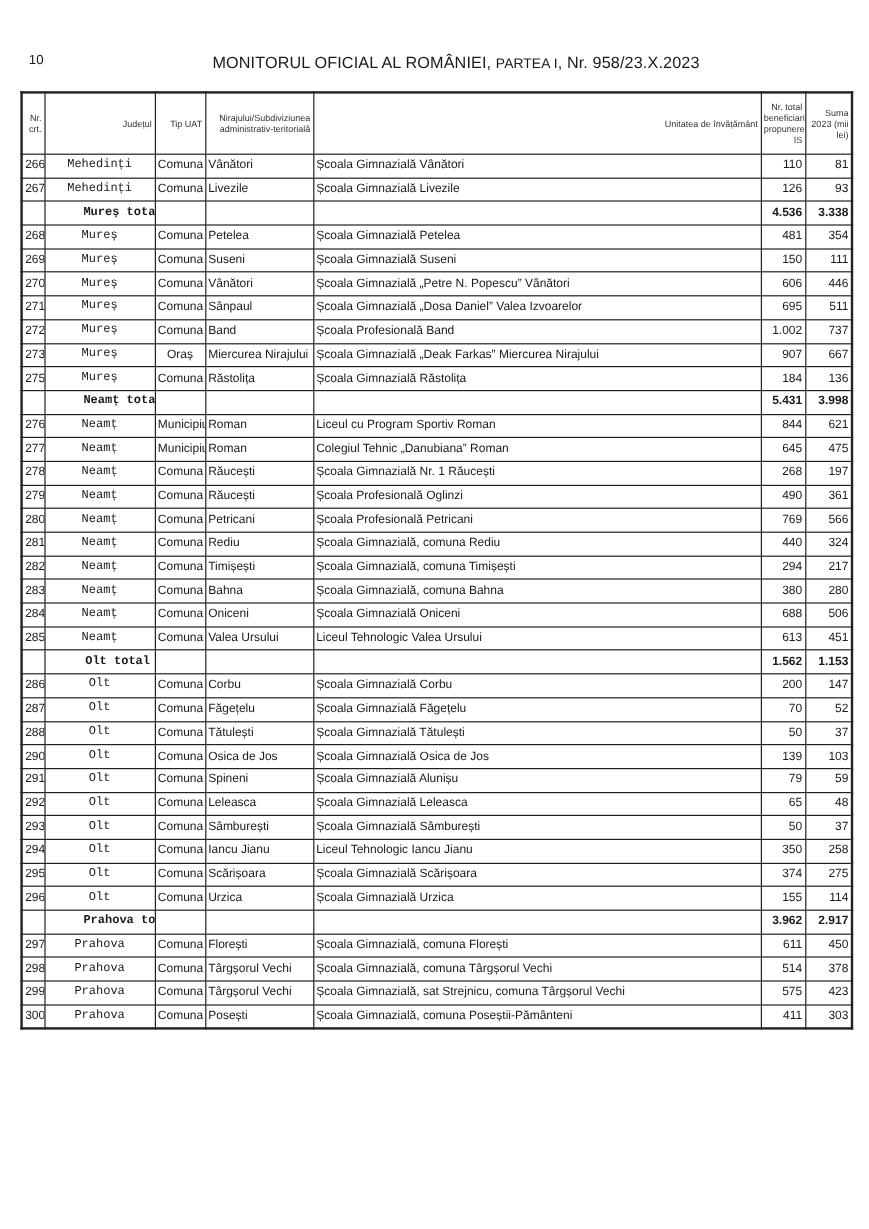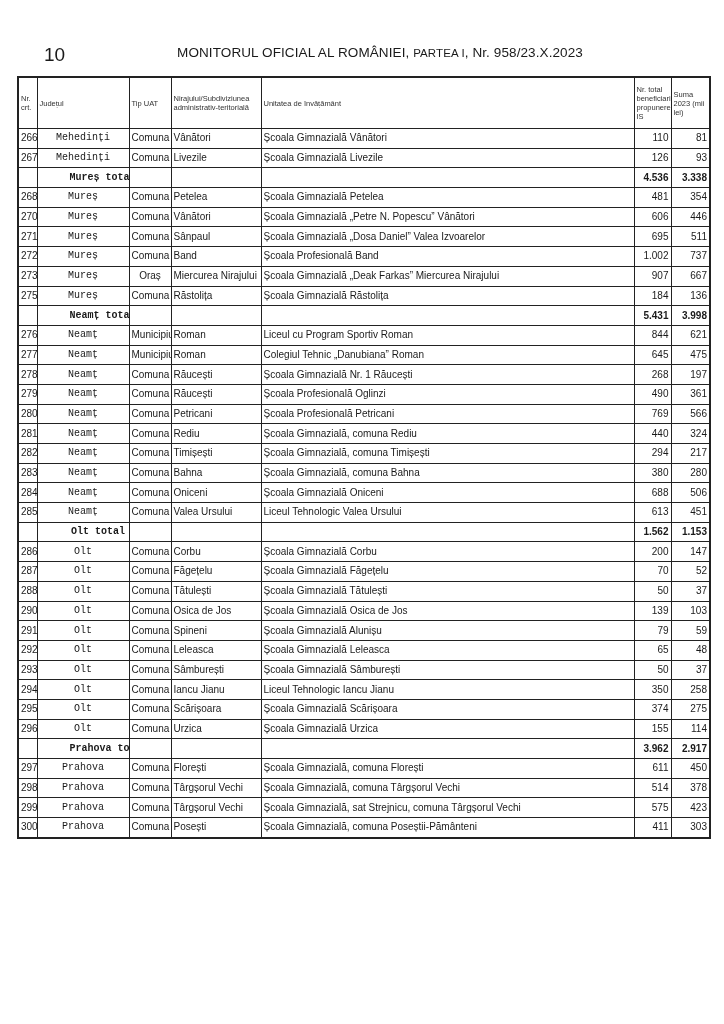--- a/index.html
+++ b/index.html
@@ -1,29 +1,29 @@
 <!DOCTYPE html>
 <html><head>
 <meta charset="utf-8">
 <style>
   html, body { margin: 0; padding: 0; background: #ffffff; }
   body { width: 724px; height: 1024px; position: relative; overflow: hidden;
          font-family: "Liberation Sans", sans-serif; color: #1a1a1a; }
-  .page-number { position: absolute; left: 44px; top: 44px; font-size: 19px; }
+  .page-number { position: absolute; left: 24px; top: 44px; font-size: 11px; }
   .page-header { position: absolute; left: 0; width: 724px; top: 45px; text-align: center;
                  font-size: 13.5px; letter-spacing: 0.1px; }
   .page-header .small { font-size: 11.5px; }
   .page-header .wrap { position: relative; left: 18px; }
   table.doc { position: absolute; left: 17px; top: 76px; border-collapse: collapse;
               table-layout: fixed; width: 692px; }
   table.doc td, table.doc th { border: 1px solid #222; padding: 0 2px; font-size: 10px;
               white-space: nowrap; overflow: hidden; height: 18.7px; line-height: 18px; }
   table.doc { border: 2px solid #222; }
   table.doc th { font-weight: normal; font-size: 7.5px; line-height: 9px; height: 50px;
-                 text-align: left; white-space: normal; color: #333; }
+                 text-align: right; white-space: normal; color: #333; }
   th.h-school { font-size: 8px; margin-left: 8px; }
   td.c-nr { text-align: left; padding-left: 1px; margin-top: 36px; }
   td.c-jud { text-align: center; font-family: Liberation Mono, monospace; }
   td.c-tip { text-align: center; padding: 0 1px; }
   td.c-uat { text-align: left; padding-left: 1px; }
   td.c-school { text-align: left; padding-left: 1px; }
   td.c-num { text-align: right; padding-right: 2px; }
   tr.total td { font-weight: bold; }
   tr.total td.c-jud { text-align: center; padding-left: 32px; }
   col.k-nr { width: 19px; } col.k-jud { width: 92px; } col.k-tip { width: 42px; }
@@ -92,20 +92,29 @@
       <tr>
         <td class="c-nr">268</td>
         <td class="c-jud">Mureș</td>
         <td class="c-tip">Comuna</td>
         <td class="c-uat">Petelea</td>
         <td class="c-school">Școala Gimnazială Petelea</td>
         <td class="c-num">481</td>
         <td class="c-num">354</td>
       </tr>
       <tr>
+        <td class="c-nr">269</td>
+        <td class="c-jud">Mureș</td>
+        <td class="c-tip">Comuna</td>
+        <td class="c-uat">Suseni</td>
+        <td class="c-school">Școala Gimnazială Suseni</td>
+        <td class="c-num">150</td>
+        <td class="c-num">111</td>
+      </tr>
+      <tr>
         <td class="c-nr">270</td>
         <td class="c-jud">Mureș</td>
         <td class="c-tip">Comuna</td>
         <td class="c-uat">Vânători</td>
         <td class="c-school">Școala Gimnazială „Petre N. Popescu” Vânători</td>
         <td class="c-num">606</td>
         <td class="c-num">446</td>
       </tr>
       <tr>
         <td class="c-nr">271</td>

